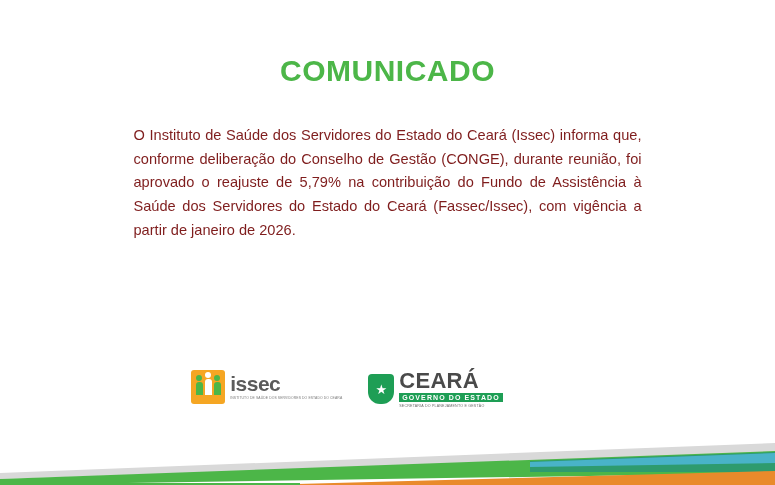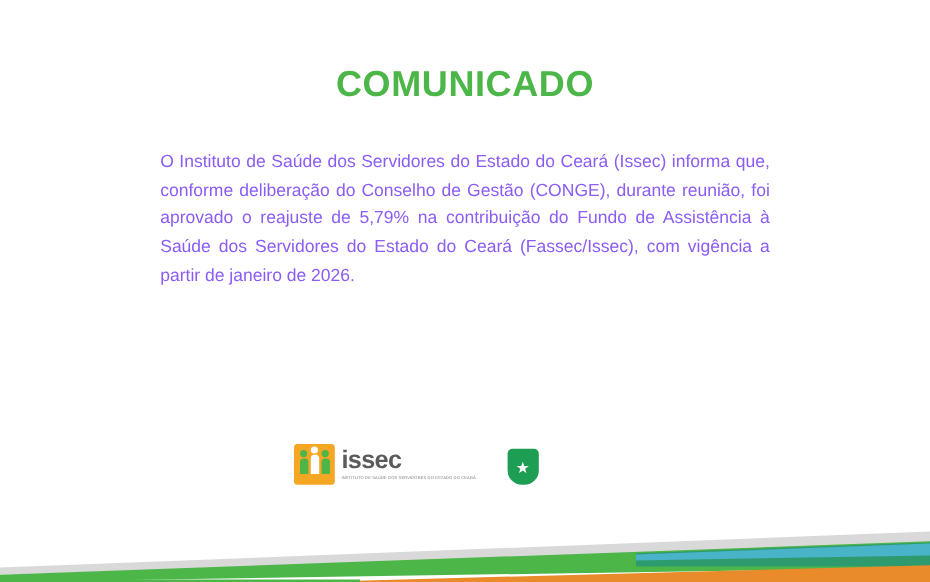--- a/index.html
+++ b/index.html
@@ -38,35 +38,35 @@
   .subtitle {
     text-align: center;
     color: #e98a2b;
     font-size: 13px;
     font-weight: bold;
     margin-top: 28px;
   }
   .body-text {
     width: 508px;
     margin: 36px auto 0 auto;
-    color: #8b5cf6;
+    color: #7f1d1d;
     font-size: 14.6px;
     line-height: 1.62;
     text-align: justify;
     text-justify: inter-word;
   }
   
   .logos {
     position: absolute;
     left: 0;
     top: 370px;
     width: 694px;
     display: flex;
     justify-content: center;
-    align-items: flex-end;
+    align-items: flex-start;
     gap: 26px;
   }
   .logo-issec {
     display: flex;
     align-items: center;
     gap: 5px;
   }
   .issec-mark {
     width: 34px;
     height: 34px;
@@ -208,20 +208,26 @@
       <div class="issec-text">
         <div class="issec-word">issec</div>
         <div class="issec-sub">INSTITUTO DE SAÚDE DOS SERVIDORES
 DO ESTADO DO CEARÁ</div>
       </div>
     </div>
 
     <div class="logo-ceara">
       <div class="ceara-shield">
         <span class="star">★</span>
+      </div>
+      <div class="ceara-text">
+        <div class="ceara-word">CEARÁ</div>
+        <div class="ceara-gov">GOVERNO DO ESTADO</div>
+        <div class="ceara-sec">SECRETARIA DO
+PLANEJAMENTO E GESTÃO</div>
       </div>
     </div>
 
   </div>
 
   <div class="footer">
     <svg width="775" height="60" viewBox="0 0 775 60" xmlns="http://www.w3.org/2000/svg">
       <polygon points="0,48 775,18 775,30 0,54" fill="#d9d9d9"></polygon>
       <polygon points="0,54 775,26 775,48 0,60" fill="#4cb648"></polygon>
       <polygon points="530,36 775,27 775,47 530,47" fill="#2e9b6e"></polygon>

